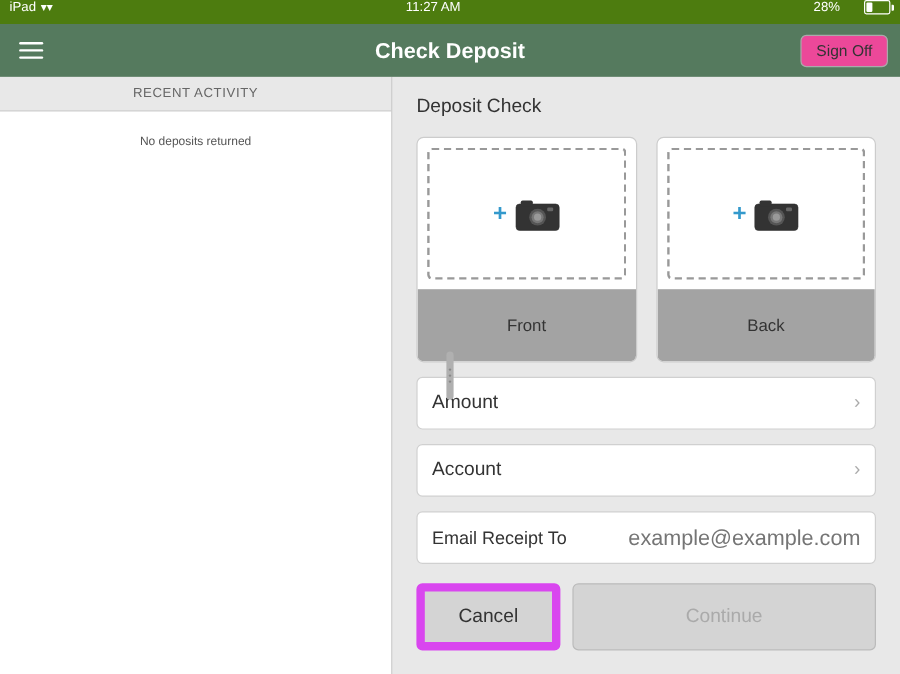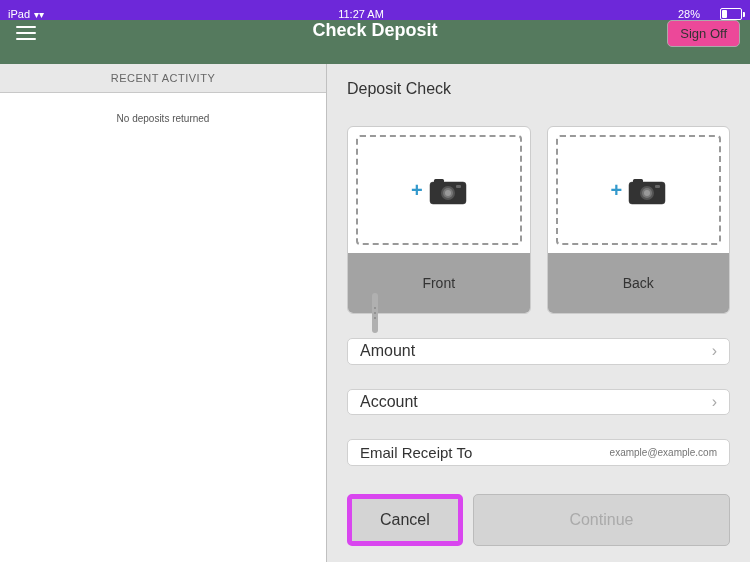--- a/index.html
+++ b/index.html
@@ -1,23 +1,23 @@
 <!DOCTYPE html>
 <html><head>
   <meta charset="utf-8">
   <style>
     * { margin: 0; padding: 0; box-sizing: border-box; }
     body { width: 750px; height: 562px; font-family: -apple-system, 'Helvetica Neue', Arial, sans-serif; overflow: hidden; background: #d4d4d4; }
 
     
     .status-bar {
       height: 20px;
-      background: #6d28d9;
-      display: flex;
-      align-items: flex-end;
+      background: #4d7c0f;
+      display: flex;
+      align-items: flex-start;
       justify-content: space-between;
       padding: 0 8px;
       color: white;
       font-size: 11px;
     }
     .status-left { display: flex; align-items: center; gap: 4px; }
     .status-right { display: flex; align-items: center; gap: 20px; }
     .wifi-icon { font-size: 10px; }
     .battery-container { display: flex; align-items: center; gap: 2px; }
     .battery-box {
@@ -30,21 +30,21 @@
     .battery-fill {
       position: absolute; left: 1px; top: 1px; bottom: 1px;
       width: 26%; background: white; border-radius: 1px;
     }
 
     
     .nav-bar {
       height: 44px;
       background: #557a5e;
       display: flex;
-      align-items: flex-start;
+      align-items: center;
       justify-content: space-between;
       padding: 0 10px;
       position: relative;
     }
     .nav-title {
       position: absolute; left: 50%; transform: translateX(-50%);
       color: white; font-size: 18px; font-weight: bold;
     }
     .hamburger-btn {
       display: flex; flex-direction: column; gap: 4px; cursor: pointer; padding: 6px;
@@ -122,21 +122,21 @@
       width: 2px; height: 2px; background: #888; border-radius: 50%;
     }
 
     
     .right-panel {
       flex: 1;
       background: #e8e8e8;
       padding: 16px 20px;
       display: flex;
       flex-direction: column;
-      gap: 24px;
+      gap: 12px;
       overflow-y: auto;
     }
     .deposit-check-title {
       font-size: 16px;
       color: #333;
       margin-bottom: 4px;
     }
 
     
     .camera-cards {
@@ -213,35 +213,35 @@
     .email-field-label {
       font-size: 15px;
       color: #333;
       flex: none;
       margin-right: 8px;
     }
     .email-field-input {
       flex: 1;
       border: none;
       outline: none;
-      font-size: 10px;
+      font-size: 18px;
       color: #aaa;
       text-align: right;
       background: transparent;
     }
 
     
     .buttons-row {
       display: flex;
       gap: 10px;
       margin-top: 4px;
     }
     .cancel-btn {
       background: #d4d4d4;
-      border: 5px solid #d946ef;
+      border: 7px solid #d946ef;
       border-radius: 5px;
       padding: 12px 28px;
       font-size: 16px;
       color: #333;
       cursor: pointer;
     }
     .continue-btn {
       flex: 1;
       background: #d4d4d4;
       border: 1px solid #bbb;

